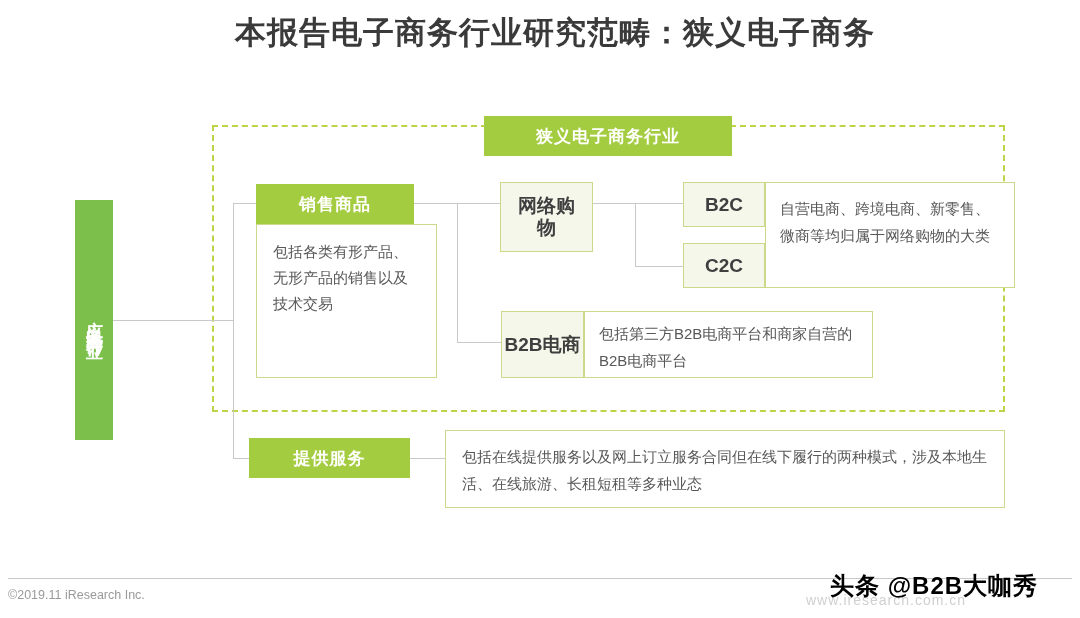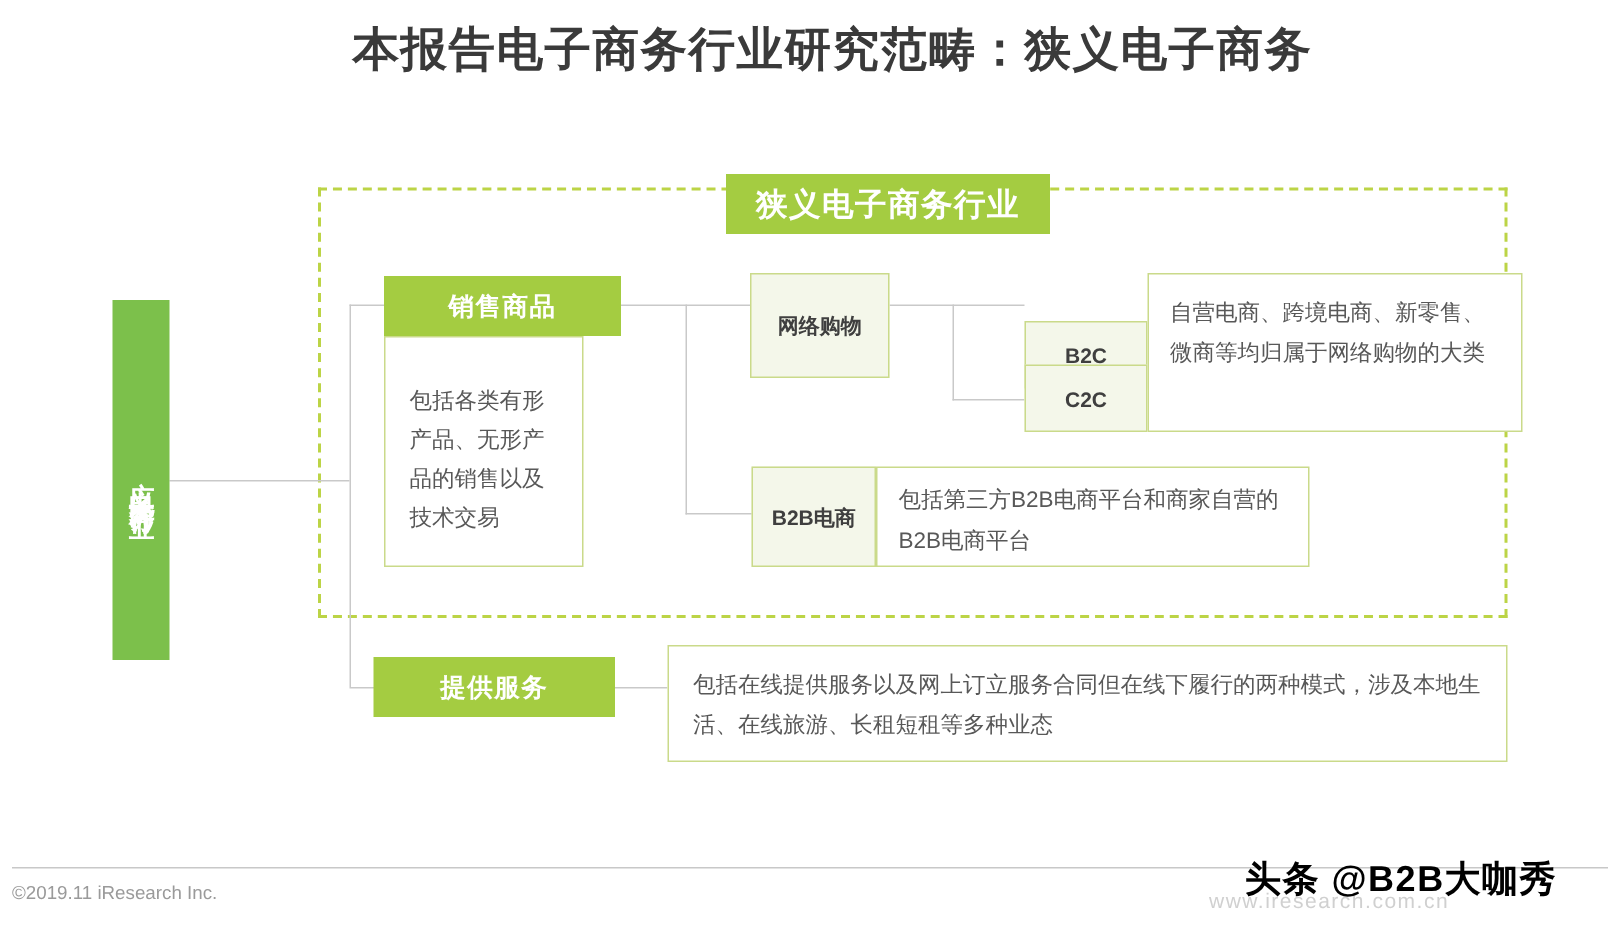--- a/index.html
+++ b/index.html
@@ -49,38 +49,38 @@
     font-size:15px;
     line-height:26px;
     box-sizing:border-box;
   }
   .pale-box{
     background:#f4f7ea;
     border:1px solid #cada8a;
     color:#3f3f3f;
     font-weight:bold;
     display:flex;align-items:center;justify-content:center;
-    font-size:14px;
+    font-size:19px;
     text-align:center;
     line-height:22px;
   }
   .desc-box{
     background:#ffffff;
     border:1px solid #cada8a;
     color:#585858;
     font-size:15px;
     line-height:27px;
   }
 
   
   .scope-label{
     position:absolute;left:484px;top:116px;
-    width:216px;height:40px;
+    width:248px;height:40px;
     background:#a4cc41;color:#ffffff;
-    font-size:21px;font-weight:bold;letter-spacing:1px;
+    font-size:17px;font-weight:bold;letter-spacing:1px;
     display:flex;align-items:center;justify-content:center;
   }
 
   
   .vbar{
     position:absolute;left:75px;top:200px;
     width:38px;height:240px;
     background:#7cc04b;
     color:#ffffff;font-weight:bold;font-size:17px;
     letter-spacing:3px;
@@ -149,29 +149,29 @@
 
   <div class="ln lnh" style="left:410px;top:458px;width:35px;"></div>
 
   <div class="vbar">
     <span>广义电子商务行业</span>
   </div>
 
   <div class="gbox green-head" style="left:256px;top:184px;width:158px;height:40px;align-items:center;">
     <span>销售商品</span>
   </div>
-  <div class="gbox white-body" style="left:256px;top:224px;width:133px;height:154px;padding:30px 16px;">
+  <div class="gbox white-body" style="left:256px;top:224px;width:181px;height:154px;padding:14px 16px;">
     <span>包括各类有形产品、无形产品的销售以及技术交易</span>
   </div>
 
   <div class="gbox pale-box" style="left:500px;top:182px;width:93px;height:70px;">
     <span style="display:block;width:60px;">网络购物</span>
   </div>
 
-  <div class="gbox pale-box" style="left:683px;top:182px;width:82px;height:45px;margin-top:32px;">
+  <div class="gbox pale-box" style="left:683px;top:182px;width:82px;height:45px;">
     <span>B2C</span>
   </div>
 
   <div class="gbox pale-box" style="left:683px;top:243px;width:82px;height:45px;">
     <span>C2C</span>
   </div>
 
   <div class="gbox desc-box" style="left:765px;top:182px;width:250px;height:106px;padding:12px 14px;">
     <span>自营电商、跨境电商、新零售、微商等均归属于网络购物的大类</span>
   </div>

